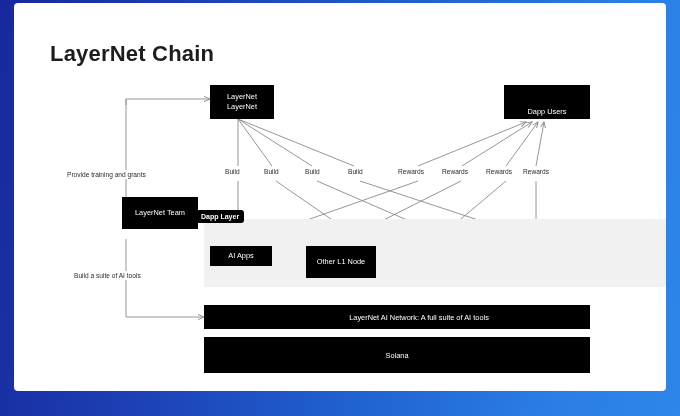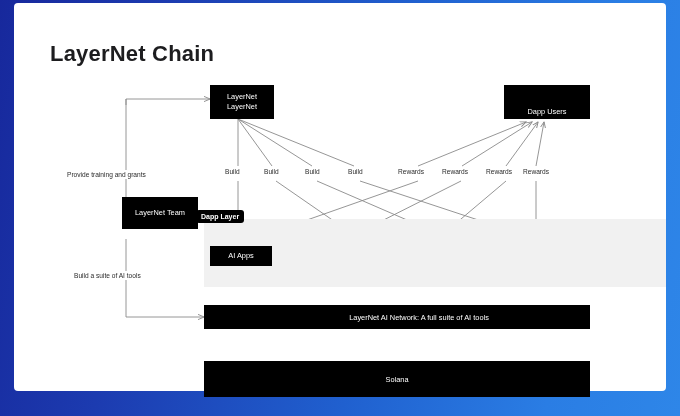--- a/index.html
+++ b/index.html
@@ -161,25 +161,28 @@
 
     <div class="nodebox" style="left:74px; top:194px; width:76px; height:32px;margin-left:34px;">
       <span>LayerNet Team</span>
     </div>
 
     <div id="dapp-layer-badge" style="left:182px; top:207px;">Dapp Layer</div>
 
     <div class="nodebox" style="left:196px; top:243px; width:62px; height:20px;">
       <span>AI Apps</span>
     </div>
+    <div class="nodebox" style="left:292px; top:243px; width:70px; height:32px;">
+      <span>Other L1 Node</span>
+    </div>
 
     <div class="barbox" style="left:190px; top:302px; width:386px; height:24px;padding-left:44px;">
       <span>LayerNet AI Network: A full suite of AI tools</span>
     </div>
-    <div class="barbox" style="left:190px; top:334px; width:386px; height:36px;margin-top:24px;">
+    <div class="barbox" style="left:190px; top:334px; width:386px; height:36px;">
       <span>Solana</span>
     </div>
 
     <div class="edgelabel" style="left:210px; top:164px;">Build</div>
     <div class="edgelabel" style="left:249px; top:164px;">Build</div>
     <div class="edgelabel" style="left:290px; top:164px;">Build</div>
     <div class="edgelabel" style="left:333px; top:164px;">Build</div>
 
     <div class="edgelabel" style="left:383px; top:164px;">Rewards</div>
     <div class="edgelabel" style="left:427px; top:164px;">Rewards</div>

